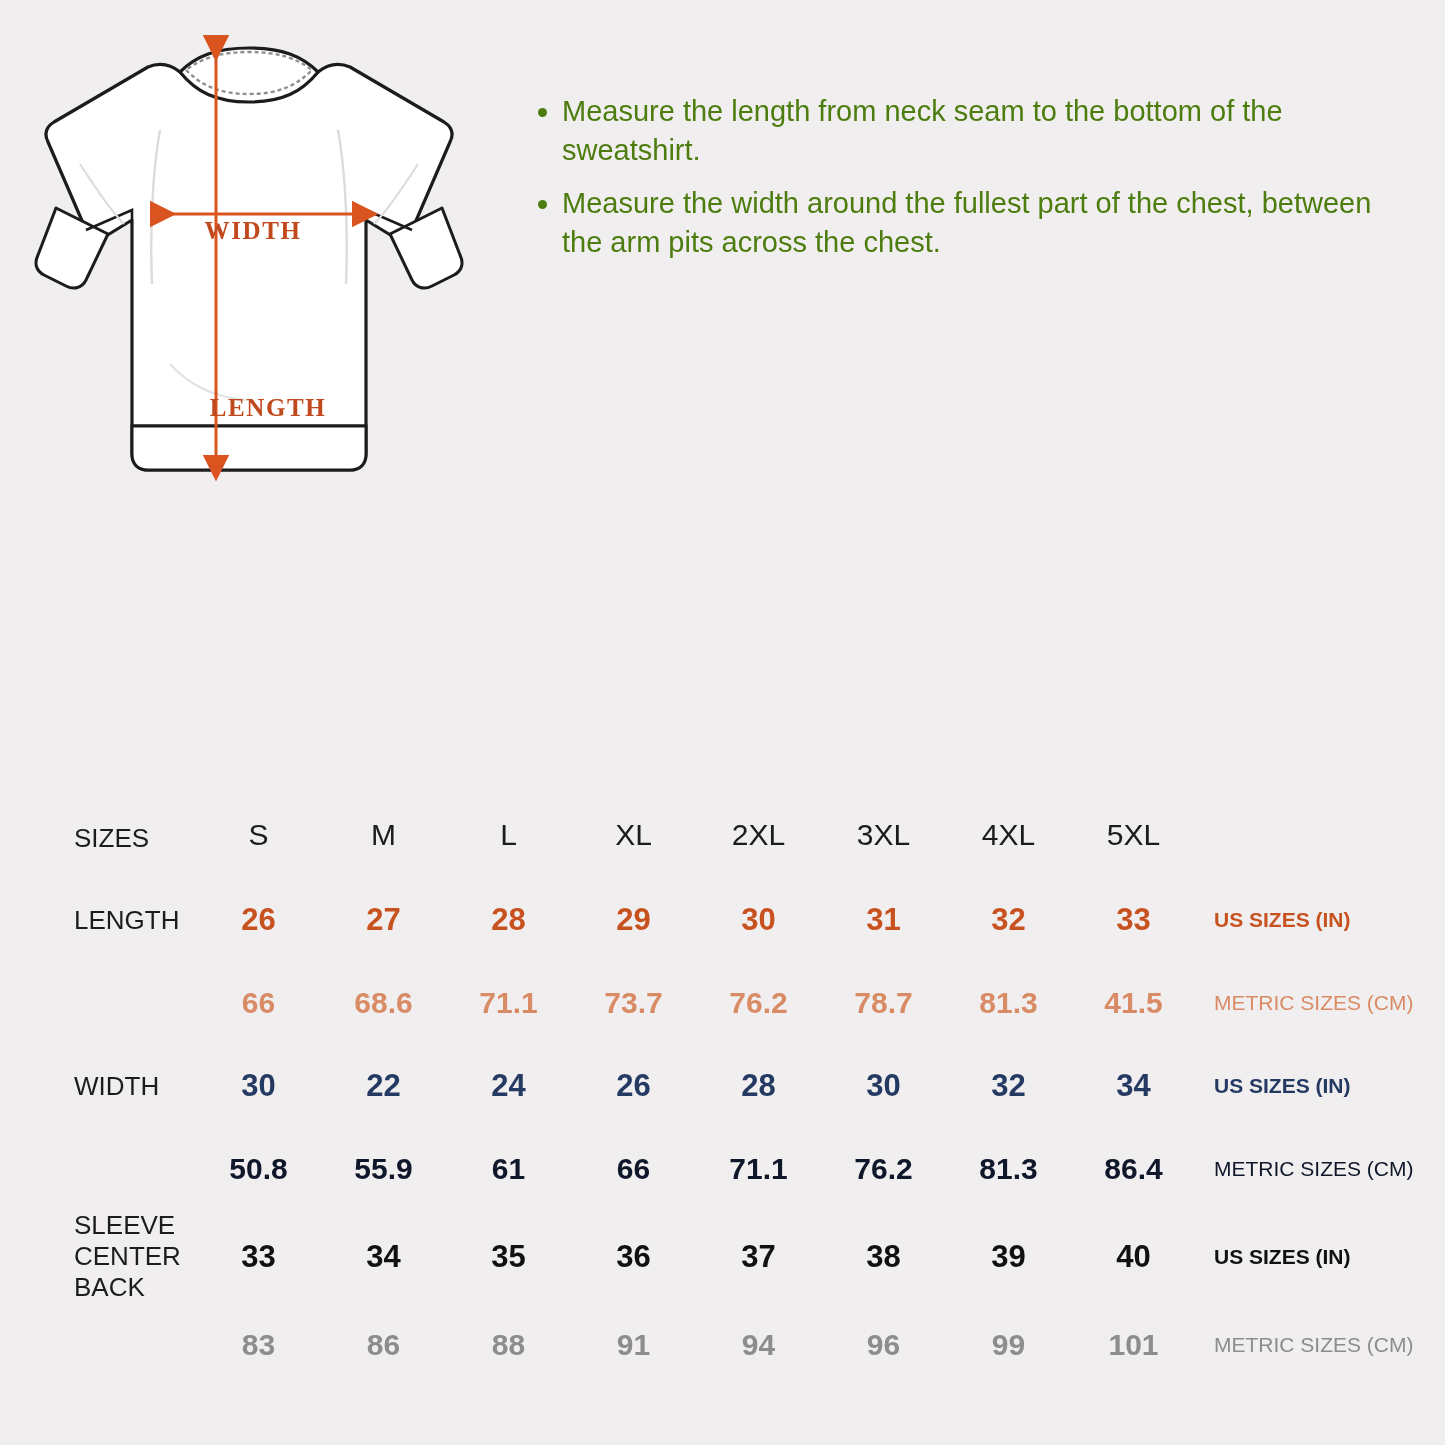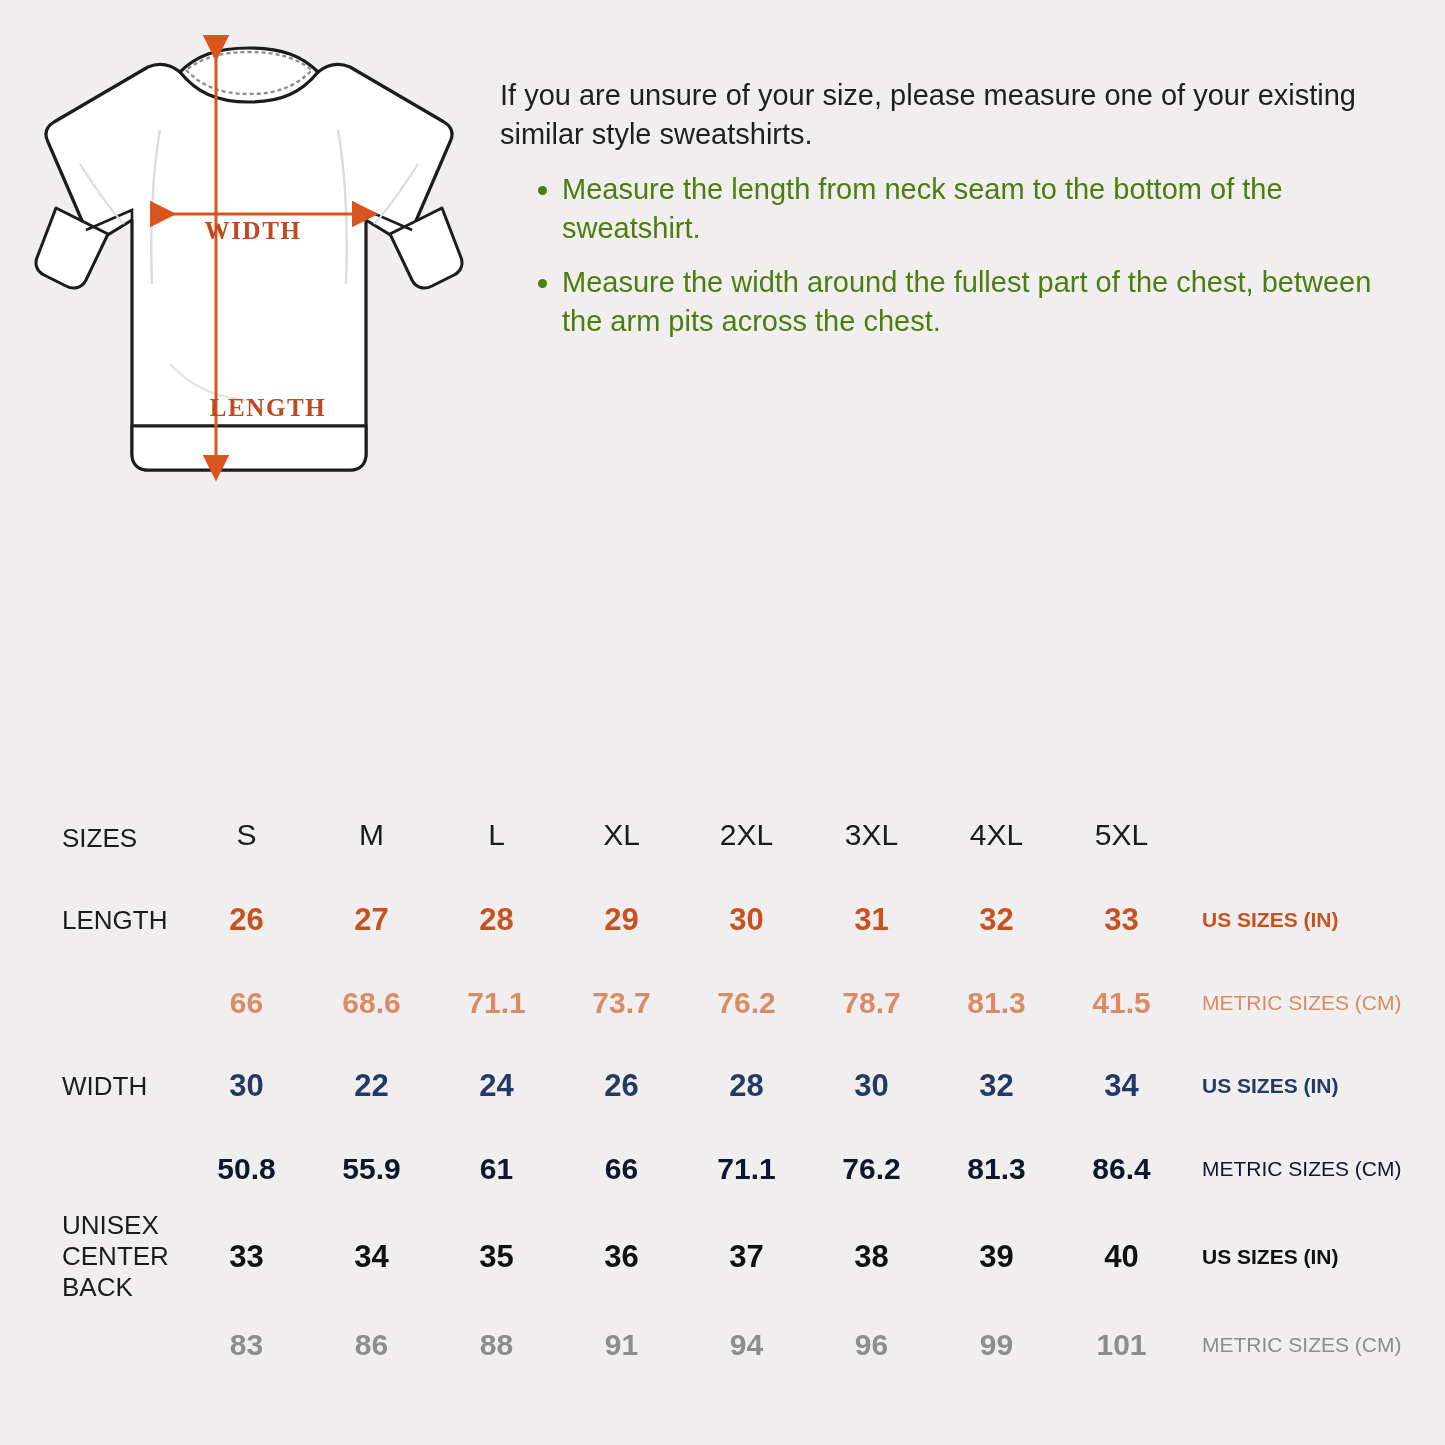--- a/index.html
+++ b/index.html
@@ -70,21 +70,21 @@
     margin-bottom: 14px;
     color: #4d7c0f;
   }
 
   
   .table-wrap {
     position: absolute;
     left: 0;
     top: 770px;
     width: 1381px;
-    padding: 0 34px;
+    padding: 0 46px;
   }
   table {
     width: 100%;
     border-collapse: collapse;
     table-layout: fixed;
   }
   td, th {
     text-align: center;
     font-weight: 400;
     padding: 0;
@@ -183,21 +183,20 @@
         </defs>
         <line x1="143" y1="180" x2="345" y2="180" stroke="#d9541f" stroke-width="3" marker-start="url(#arr)" marker-end="url(#arr)"></line>
         <line x1="196" y1="14" x2="196" y2="434" stroke="#d9541f" stroke-width="3" marker-start="url(#arr)" marker-end="url(#arr)"></line>
 
         <text x="233" y="205" font-family="Liberation Serif, serif" font-size="25" font-weight="700" letter-spacing="1.6" fill="#c0491d" text-anchor="middle">WIDTH</text>
         <text x="248" y="382" font-family="Liberation Serif, serif" font-size="25" font-weight="700" letter-spacing="1.6" fill="#c0491d" text-anchor="middle">LENGTH</text>
       </svg>
     </div>
 
     <div class="copy">
-      <p>If you are unsure of your size, please measure one of your existing similar style sweatshirts.</p>
       <ul>
         <li>Measure the length from neck seam to the bottom of the sweatshirt.</li>
         <li>Measure the width around the fullest part of the chest, between the arm pits across the chest.</li>
       </ul>
     </div>
 
   </div>
 
   <div class="table-wrap">
     <table>
@@ -275,21 +274,21 @@
         <td class="val-sub navy-light">66</td>
         <td class="val-sub navy-light">71.1</td>
         <td class="val-sub navy-light">76.2</td>
         <td class="val-sub navy-light">81.3</td>
         <td class="val-sub navy-light">86.4</td>
         <td class="unit-sub navy-light">METRIC SIZES (CM)</td>
       </tr>
 
       <tr class="r-sleeve">
         <td class="rowlabel sleeve-label">
-          <div>UNISEX</div>
+          <div>SLEEVE</div>
           <div>CENTER</div>
           <div>BACK</div>
         </td>
         <td class="val dark">33</td>
         <td class="val dark">34</td>
         <td class="val dark">35</td>
         <td class="val dark">36</td>
         <td class="val dark">37</td>
         <td class="val dark">38</td>
         <td class="val dark">39</td>

